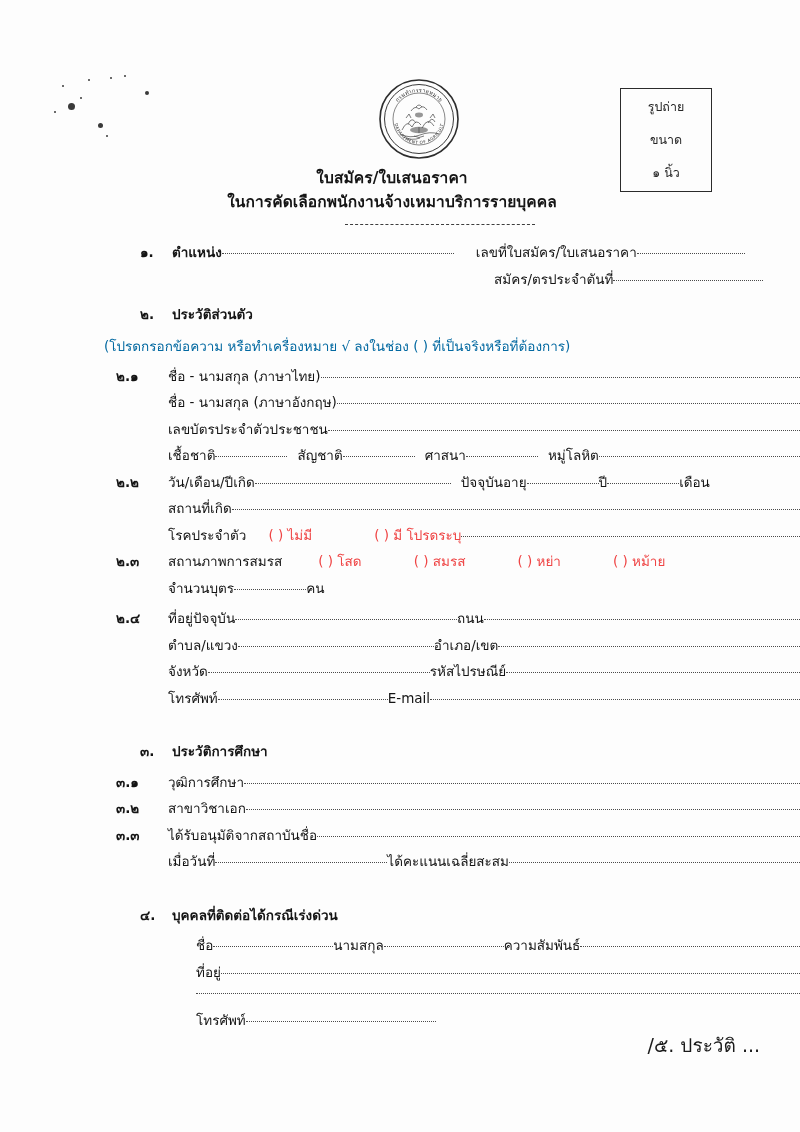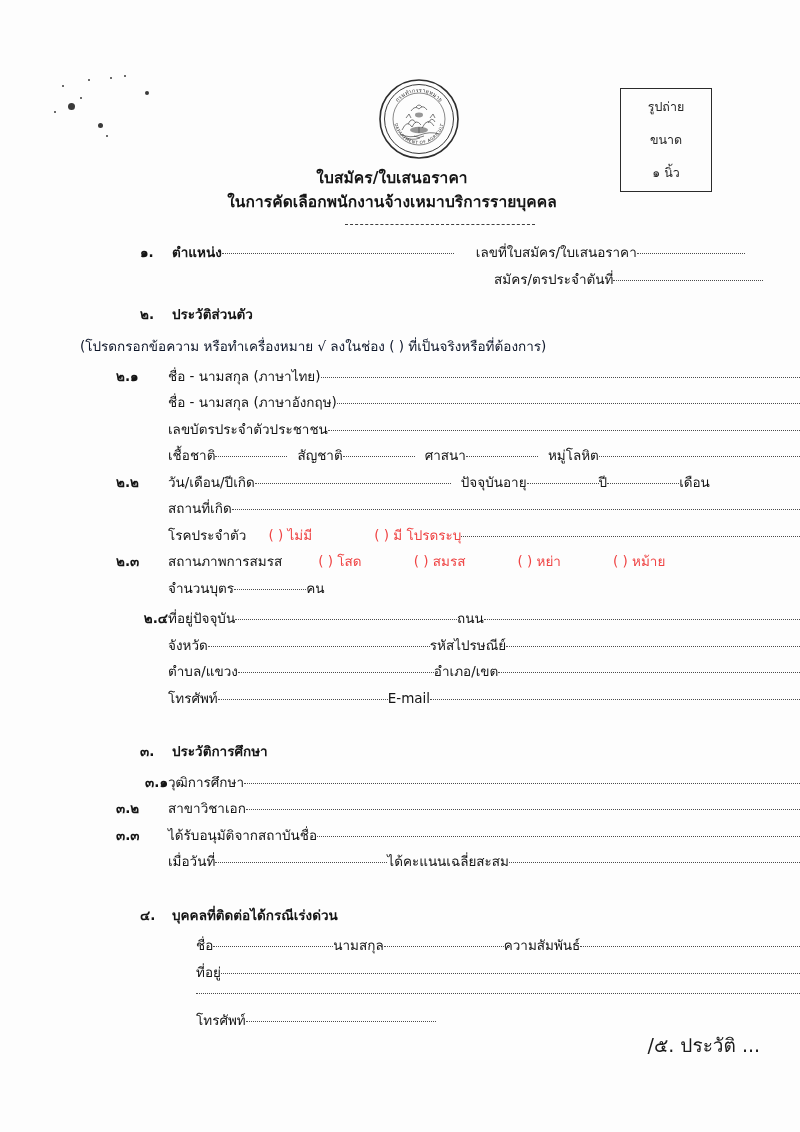--- a/index.html
+++ b/index.html
@@ -87,25 +87,25 @@
     min-width: 6px;
   }
   .dots.w-sm  { flex: 0 0 72px; }
   .dots.w-md  { flex: 0 0 108px; }
   .dots.w-lg  { flex: 0 0 150px; }
 
   .gap-sm { width: 10px; flex: 0 0 auto; }
   .gap-md { width: 22px; flex: 0 0 auto; }
 
   .mt2 { margin-top: 13px; }
-  .mt3 { margin-top: 17px; text-align: right; }
+  .mt3 { margin-top: 17px; }
   .mt-sec { margin-top: 22px; }
   .mt-big { margin-top: 40px; }
 
-  .note { margin-left: 80px; color: #0f172a; }
+  .note { margin-left: 104px; color: #0369a1; }
 
   .chk { white-space: nowrap; color: #ef4444; }
 
   .footer {
     position: absolute;
     left: 0; top: 1030px;
     width: 760px;
     text-align: right;
     font-size: 19px;
     color: #1a1a1a;
@@ -284,31 +284,31 @@
     <div class="row mt3">
       <span class="num sub-num">๒.๔</span>
       <span class="lbl">ที่อยู่ปัจจุบัน</span>
       <span class="dots" style="flex:0 0 222px"></span>
       <span class="lbl">ถนน</span>
       <span class="dots"></span>
     </div>
 
     <div class="row mt2">
       <span class="num sub-num"></span>
+      <span class="lbl">ตำบล/แขวง</span>
+      <span class="dots" style="flex:0 0 196px"></span>
+      <span class="lbl">อำเภอ/เขต</span>
+      <span class="dots"></span>
+    </div>
+
+    <div class="row mt2">
+      <span class="num sub-num"></span>
       <span class="lbl">จังหวัด</span>
       <span class="dots" style="flex:0 0 222px"></span>
       <span class="lbl">รหัสไปรษณีย์</span>
-      <span class="dots"></span>
-    </div>
-
-    <div class="row mt2">
-      <span class="num sub-num"></span>
-      <span class="lbl">ตำบล/แขวง</span>
-      <span class="dots" style="flex:0 0 196px"></span>
-      <span class="lbl">อำเภอ/เขต</span>
       <span class="dots"></span>
     </div>
 
     <div class="row mt2">
       <span class="num sub-num"></span>
       <span class="lbl">โทรศัพท์</span>
       <span class="dots" style="flex:0 0 170px"></span>
       <span class="lbl">E-mail</span>
       <span class="dots"></span>
     </div>

